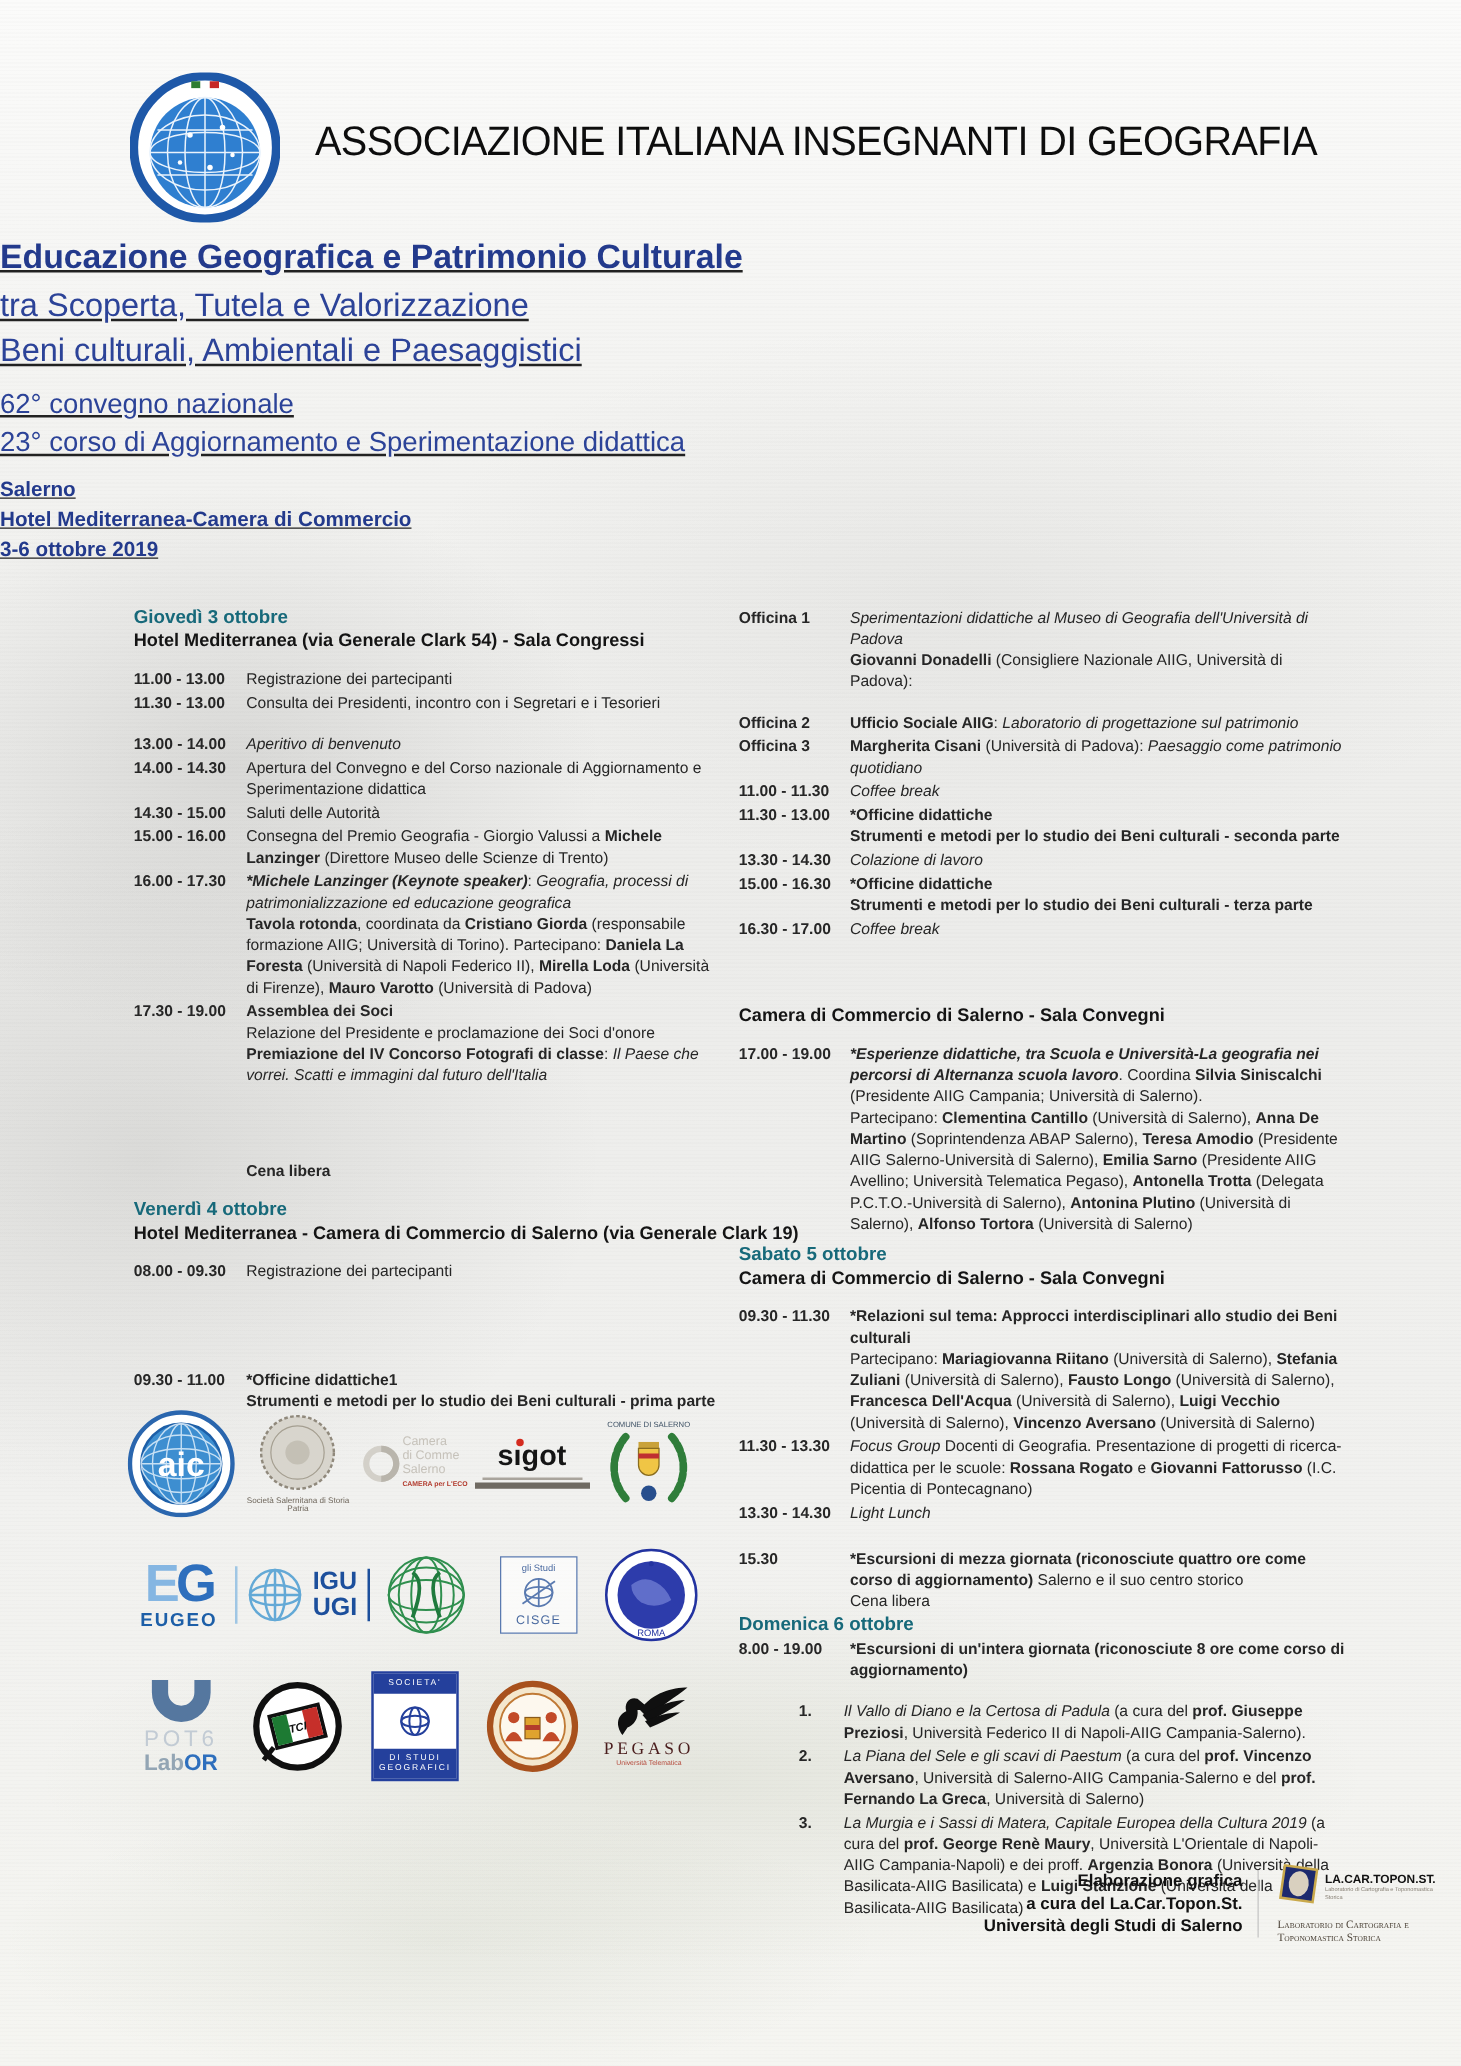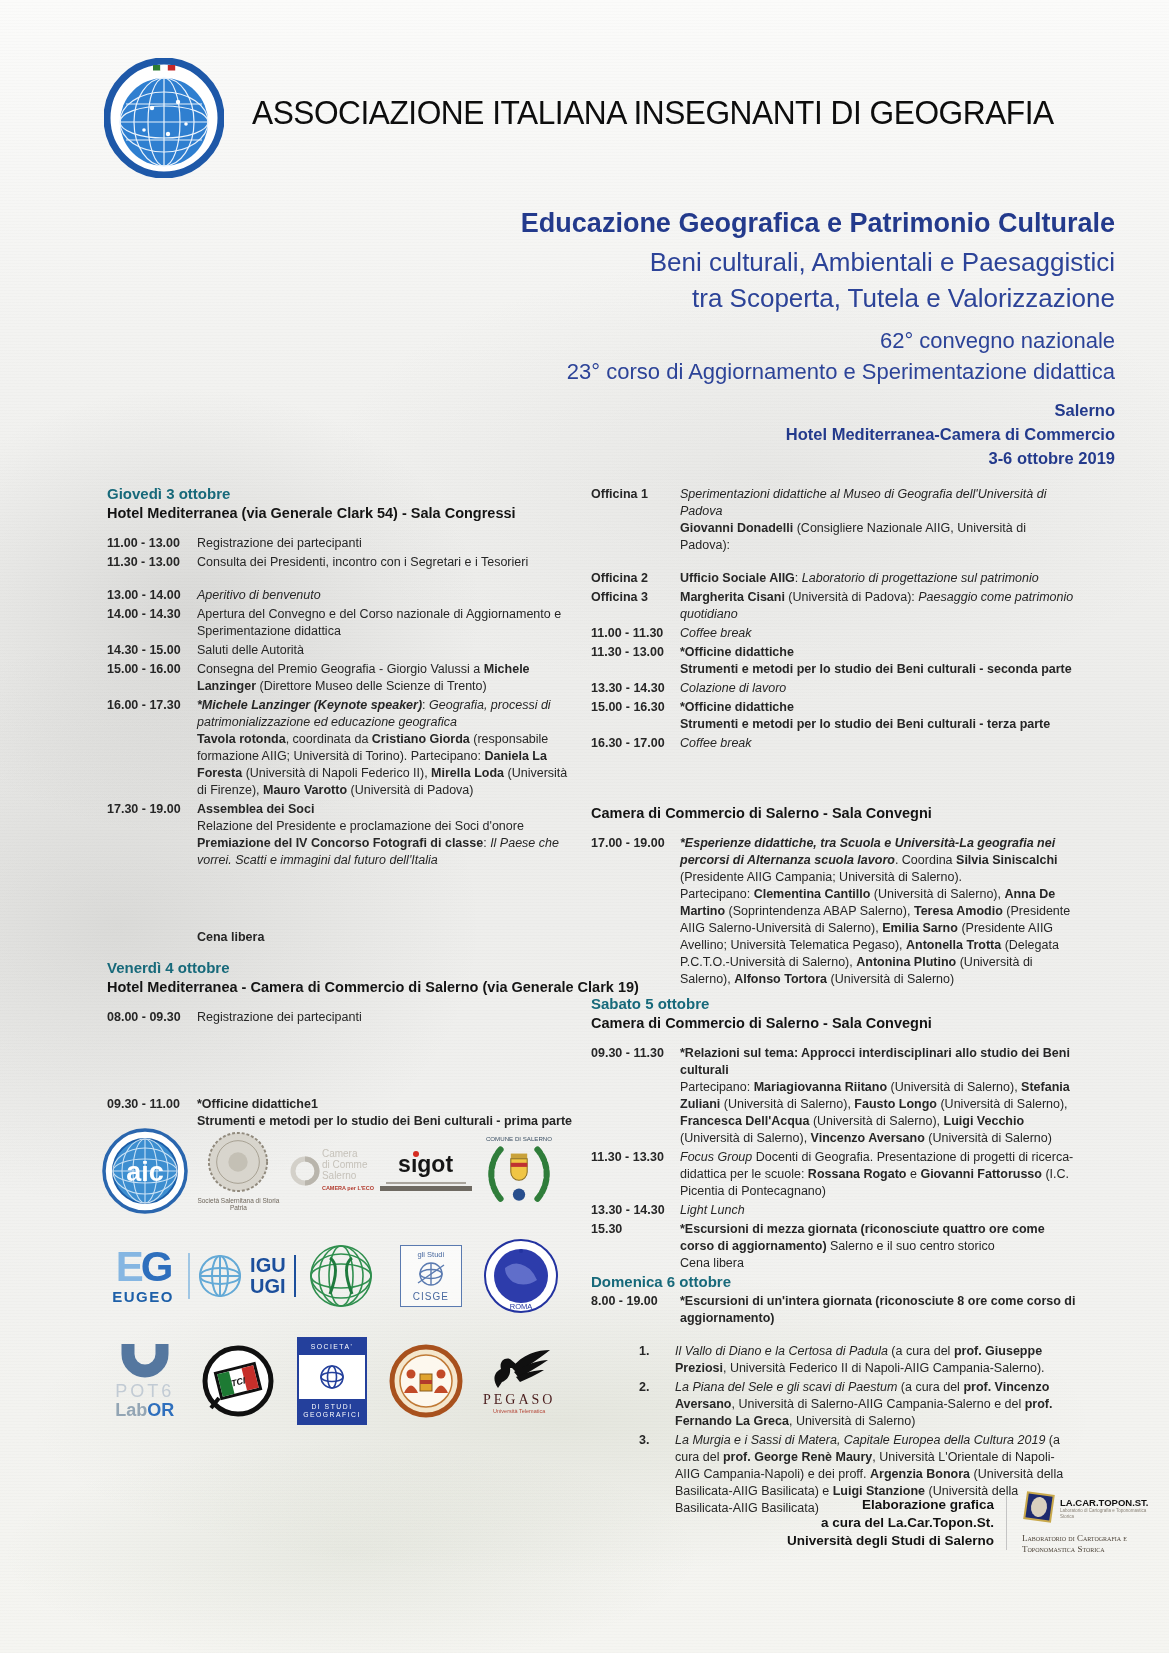--- a/index.html
+++ b/index.html
@@ -14,21 +14,21 @@
       radial-gradient(760px 220px at 48% 86%, rgba(140,150,110,.14), transparent 70%),
       radial-gradient(500px 160px at 30% 94%, rgba(120,135,95,.10), transparent 70%),
       linear-gradient(180deg,#fbfbfa 0%,#f3f3f1 20%,#ececea 45%,#f1f1ef 72%,#f5f5f1 100%);
   }
   
   .aiig-logo{position:absolute;left:104px;top:58px;width:120px;height:120px;}
   .org-title{
     position:absolute;left:252px;top:94px;font-size:33px;color:#0d0d0d;
     letter-spacing:-.5px;white-space:nowrap;transform:scaleX(.96);transform-origin:left top;
   }
-  .titles{position:absolute;left:0;top:208px;width:1115px;text-align:right;}
+  .titles{position:absolute;left:0;top:190px;width:1115px;text-align:left;text-decoration:underline;}
   .t1{font-size:27px;font-weight:bold;color:var(--navy,#233a8c);margin-bottom:5px;}
   .t2{font-size:26px;color:var(--blue2,#2c4398);line-height:36px;}
   .t3{font-size:22px;color:var(--blue2,#2c4398);line-height:31px;}
   .t3-first{margin-top:9px;}
   .t4{font-size:16.5px;font-weight:bold;color:var(--navy,#233a8c);line-height:24px;}
   .t4-first{margin-top:11px;}
   
   .col{position:absolute;top:484px;font-size:12.5px;line-height:17px;color:#262626;}
   #col-left{left:107px;width:470px;}
   #col-right{left:591px;width:486px;}
@@ -115,22 +115,22 @@
           <rect x="7.4" width="7.4" height="5.5" fill="#ffffff"></rect>
           <rect x="14.8" width="7.4" height="5.5" fill="#c62828"></rect>
       </g>
     </svg>
   </div>
 
   <div class="org-title">ASSOCIAZIONE ITALIANA INSEGNANTI DI GEOGRAFIA</div>
 
   <div class="titles">
     <div class="t1">Educazione Geografica e Patrimonio Culturale</div>
+    <div class="t2">tra Scoperta, Tutela e Valorizzazione</div>
     <div class="t2">Beni culturali, Ambientali e Paesaggistici</div>
-    <div class="t2">tra Scoperta, Tutela e Valorizzazione</div>
     <div class="t3 t3-first">62° convegno nazionale</div>
     <div class="t3">23° corso di Aggiornamento e Sperimentazione didattica</div>
     <div class="t4 t4-first">Salerno</div>
     <div class="t4">Hotel Mediterranea-Camera di Commercio</div>
     <div class="t4">3-6 ottobre 2019</div>
   </div>
 
   <div id="col-left" class="col">
       <div class="day">Giovedì 3 ottobre</div>
       <div class="venuehdr">Hotel Mediterranea (via Generale Clark 54) - Sala Congressi</div>
@@ -281,21 +281,21 @@
         <div class="stext">
           <div class="sline"><span class="i">Focus Group</span><span> Docenti di Geografia. Presentazione di progetti di ricerca-didattica per le scuole: </span><span class="b">Rossana Rogato</span><span> e </span><span class="b">Giovanni Fattorusso</span><span> (I.C. Picentia di Pontecagnano)</span></div>
         </div>
       </div>
       <div class="srow">
         <div class="stime">13.30 - 14.30</div>
         <div class="stext">
           <div class="sline"><span class="i">Light Lunch</span></div>
         </div>
       </div>
-      <div class="srow" style="margin-top: 2px;">
+      <div class="srow" style="margin-top: 20px;">
         <div class="stime">15.30</div>
         <div class="stext">
           <div class="sline"><span class="b">*Escursioni di mezza giornata (riconosciute quattro ore come corso di aggiornamento)</span><span> Salerno e il suo centro storico</span></div>
           <div class="sline"><span>Cena libera</span></div>
         </div>
       </div>
       <div class="day">Domenica 6 ottobre</div>
       <div class="srow">
         <div class="stime">8.00 - 19.00</div>
         <div class="stext">

